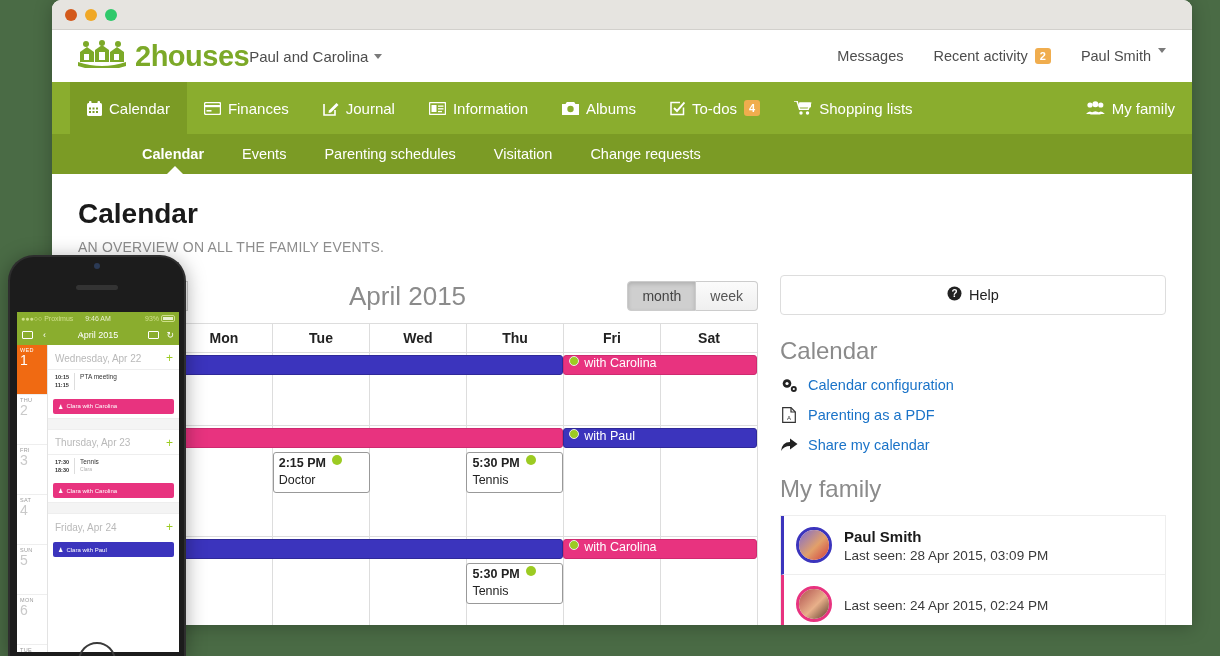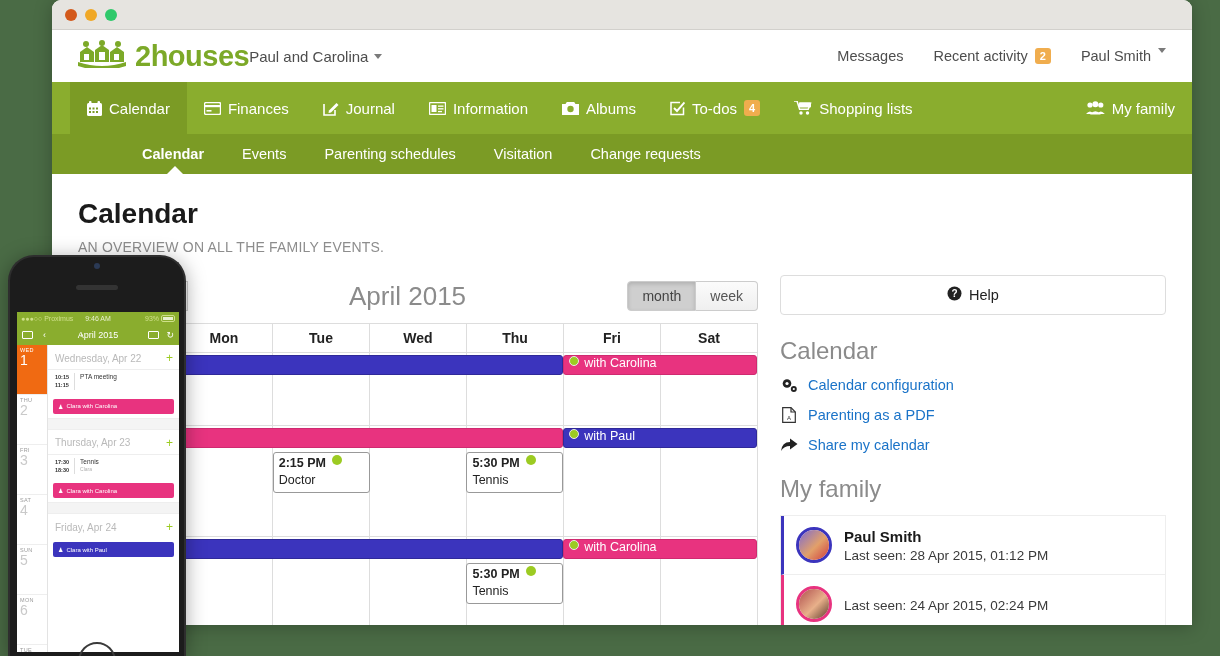--- a/index.html
+++ b/index.html
@@ -543,21 +543,21 @@
         </div>
 
         <div class="side-h">My family</div>
         <div class="fam-list" id="fam-list">
             <div class="fam-row" style="border-left-color: rgb(59, 52, 189);">
               <div class="avatar" style="border-color: rgb(59, 52, 189);">
                 <div class="face" style="background:linear-gradient(135deg,#7e6bd0 0%,#e2a06a 55%,#cf3b3b 100%)"></div>
               </div>
               <div>
                 <div class="fam-name">Paul Smith</div>
-                <div class="fam-seen">Last seen: 28 Apr 2015, 01:12 PM</div>
+                <div class="fam-seen">Last seen: 28 Apr 2015, 03:09 PM</div>
               </div>
             </div>
             <div class="fam-row" style="border-left-color: rgb(232, 51, 127);">
               <div class="avatar" style="border-color: rgb(232, 51, 127);">
                 <div class="face" style="background:linear-gradient(135deg,#b0504f 0%,#e8b08a 55%,#5b3a2a 100%)"></div>
               </div>
               <div>
                 <div class="fam-seen">Last seen: 24 Apr 2015, 02:24 PM</div>
               </div>
             </div>

